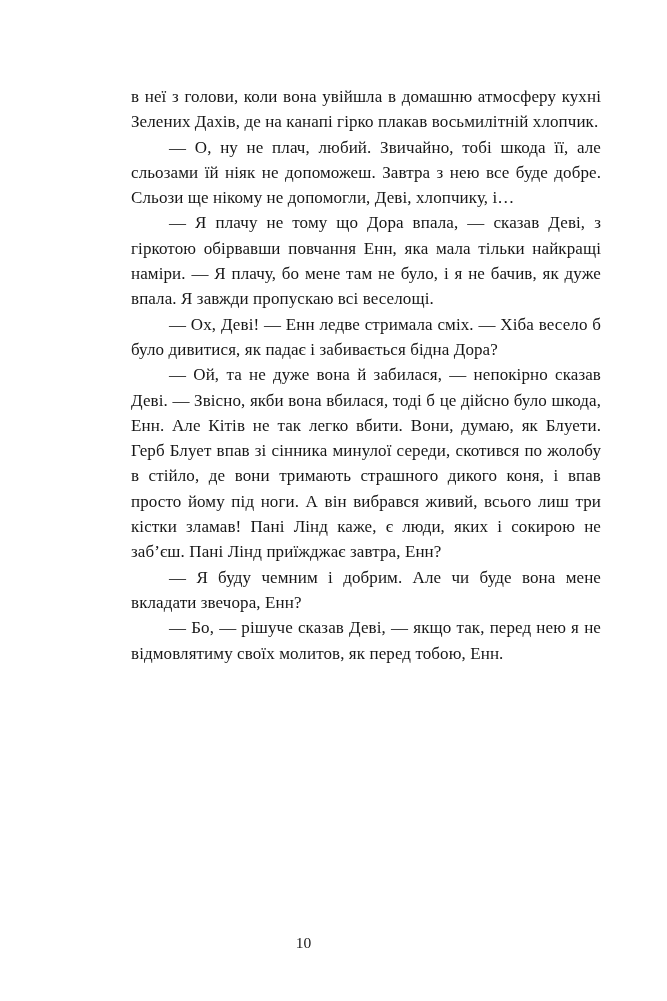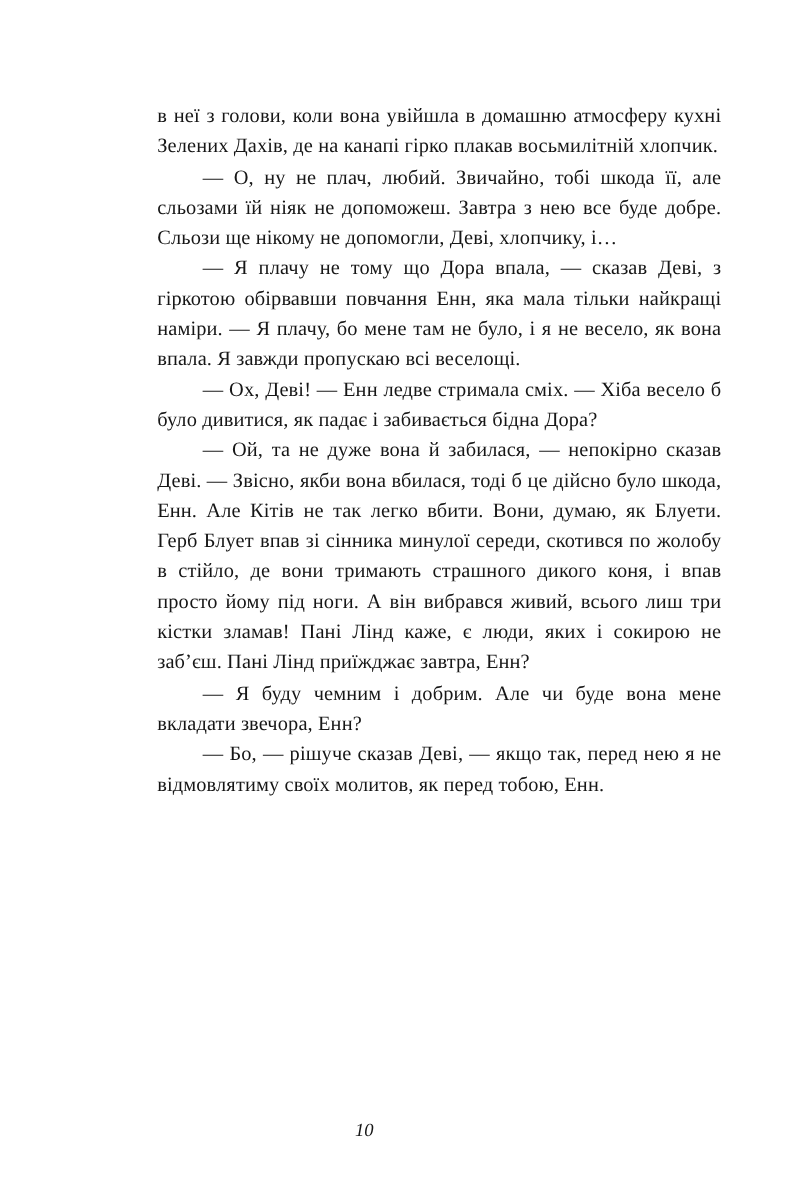--- a/index.html
+++ b/index.html
@@ -39,31 +39,30 @@
   .text-block p.para.no-indent {
     text-indent: 0;
   }
   .page-number {
     position: absolute;
     left: 0;
     top: 934px;
     width: 607px;
     text-align: center;
     font-size: 15.5px;
-    font-style: italic;
     color: #161616;
   }
 </style>
 </head>
 <body>
 
 <div class="book-page">
   <div class="text-block" id="text-block">
       <p class="para no-indent">в неї з голови, коли вона увійшла в домашню атмосферу кухні Зелених Дахів, де на канапі гірко плакав восьмилітній хлопчик.</p>
       <p class="para">— О, ну не плач, любий. Звичайно, тобі шкода її, але сльозами їй ніяк не допоможеш. Завтра з нею все буде добре. Сльози ще нікому не допомогли, Деві, хлопчику, і…</p>
-      <p class="para">— Я плачу не тому що Дора впала, — сказав Деві, з гіркотою обірвавши повчання Енн, яка мала тільки найкращі наміри. — Я плачу, бо мене там не було, і я не весело, як вона впала. Я завжди пропускаю всі веселощі.</p>
+      <p class="para">— Я плачу не тому що Дора впала, — сказав Деві, з гіркотою обірвавши повчання Енн, яка мала тільки найкращі наміри. — Я плачу, бо мене там не було, і я не бачив, як дуже впала. Я завжди пропускаю всі веселощі.</p>
       <p class="para">— Ох, Деві! — Енн ледве стримала сміх. — Хіба весело б було дивитися, як падає і забивається бідна Дора?</p>
       <p class="para">— Ой, та не дуже вона й забилася, — непокірно сказав Деві. — Звісно, якби вона вбилася, тоді б це дійсно було шкода, Енн. Але Кітів не так легко вбити. Вони, думаю, як Блуети. Герб Блует впав зі сінника минулої середи, скотився по жолобу в стійло, де вони тримають страшного дикого коня, і впав просто йому під ноги. А він вибрався живий, всього лиш три кістки зламав! Пані Лінд каже, є люди, яких і сокирою не заб’єш. Пані Лінд приїжджає завтра, Енн?</p>
       <p class="para">— Я буду чемним і добрим. Але чи буде вона мене вкладати звечора, Енн?</p>
       <p class="para">— Бо, — рішуче сказав Деві, — якщо так, перед нею я не відмовлятиму своїх молитов, як перед тобою, Енн.</p>
     </div>
   <div class="page-number">10</div>
 </div>
 
 </body></html>

